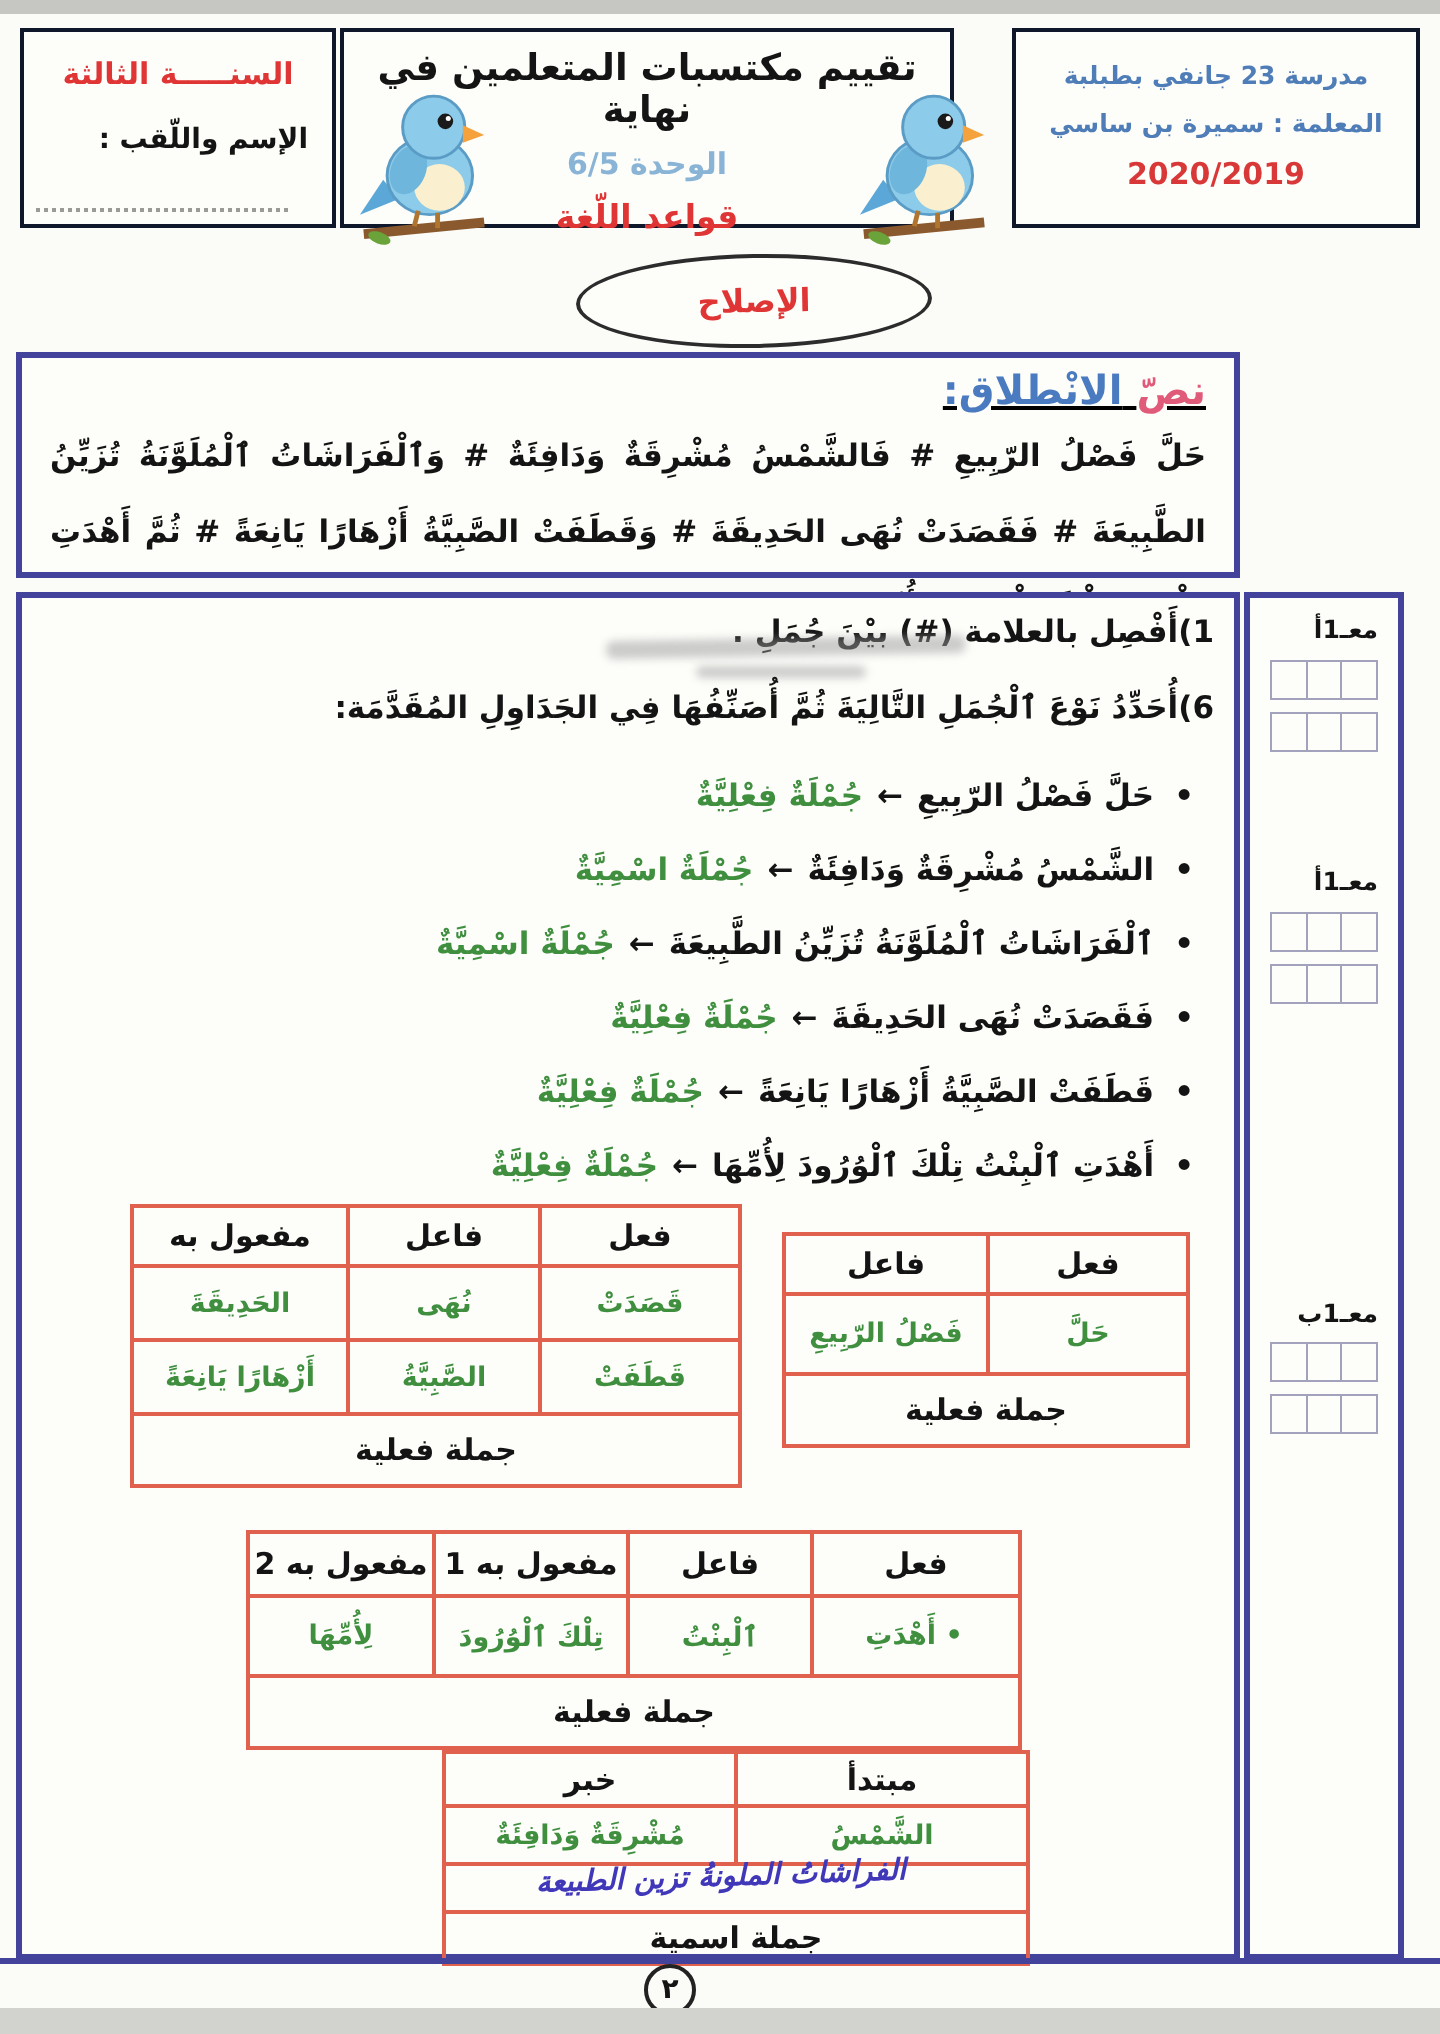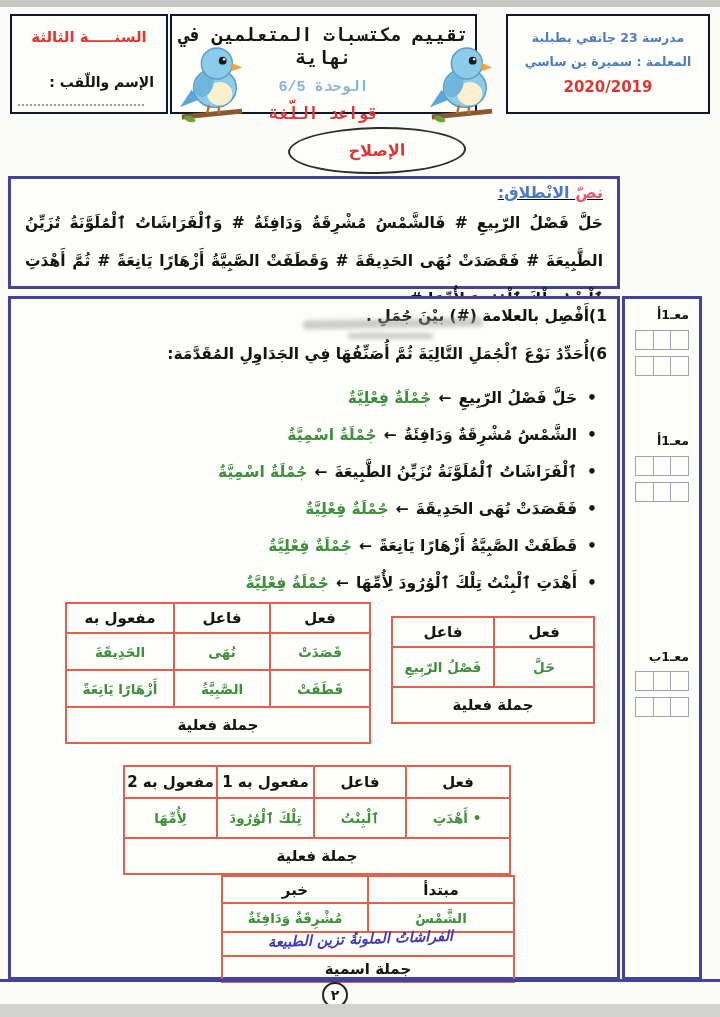--- a/index.html
+++ b/index.html
@@ -8,40 +8,40 @@
           font-family:"DejaVu Sans", sans-serif; }
   .abs { position:absolute; }
   .scan-strip-top { left:0; top:0; width:720px; height:7px; background:#c6c6c3; }
   .scan-strip-bottom { left:0; top:1004px; width:720px; height:13px; background:#d2d2cf; }
 
   
   .hdr-box { border:2px solid #0f172a; background:#fdfdfa; }
   .school-box { left:506px; top:14px; width:204px; height:100px; text-align:center; padding-top:10px; }
   .school-line { color:#4f7db8; font-weight:bold; font-size:12.5px; line-height:24px; }
   .school-year { color:#d93838; font-weight:bold; font-size:15px; margin-top:4px; }
-  .title-box { left:170px; top:14px; width:307px; height:100px; text-align:center; padding-top:8px;font-family:Liberation Mono, monospace; }
+  .title-box { left:170px; top:14px; width:307px; height:100px; text-align:center; padding-top:8px; }
   .exam-title { color:#141414; font-weight:bold; font-size:18.5px; }
   .unit-label { color:#8ab4d6; font-weight:bold; font-size:15px; margin-top:7px; }
   .subject-label { color:#e03535; font-weight:bold; font-size:16.5px; margin-top:8px; }
   .class-box { left:10px; top:14px; width:158px; height:100px; text-align:center; padding-top:12px; }
   .grade-label { color:#e03535; font-weight:bold; font-size:15px; }
-  .name-label { color:#141414; font-weight:bold; font-size:14px; margin-top:28px; text-align:right; padding-right:12px; }
+  .name-label { color:#141414; font-weight:bold; font-size:14px; margin-top:16px; text-align:right; padding-right:12px; }
   .name-dots { left:18px; top:104px; width:126px; border-top:2px dotted #9a9a98; }
 
   .bird { width:68px; height:92px; }
 
   
   .oval { left:288px; top:127px; width:178px; height:47px; border:2px solid #2c2c2c; border-radius:50%;
           background:#fdfdfa; display:flex; align-items:center; justify-content:center; transform:rotate(-1deg); }
   .oval span { color:#e03535; font-weight:bold; font-size:16px; }
 
   
   .src-box { left:8px; top:176px; width:612px; height:113px; border:3px solid #43439c; background:#fdfdfa;
              padding:4px 14px 0 14px; }
-  .src-label { font-weight:bold; font-size:16px; text-decoration:underline; }
+  .src-label { font-weight:bold; font-size:20px; text-decoration:underline; }
   .src-label .p1 { color:#e05a7a; }
   .src-label .p2 { color:#4a7ac0; }
   .src-text { margin-top:2px; color:#141414; font-weight:bold; font-size:15.5px; line-height:38px;
               text-align:justify; direction:rtl; }
 
   
   .main-box { left:8px; top:296px; width:612px; height:684px; border:3px solid #43439c; background:#fdfdfa; }
   .q-line { position:absolute; right:10px; color:#141414; font-weight:bold; font-size:15.5px; white-space:nowrap; }
   .smudge { position:absolute; background:#9a9a9a; opacity:.5; filter:blur(2px); border-radius:4px; }
 

